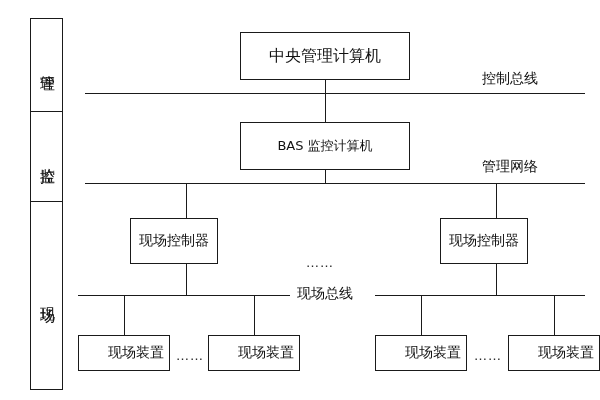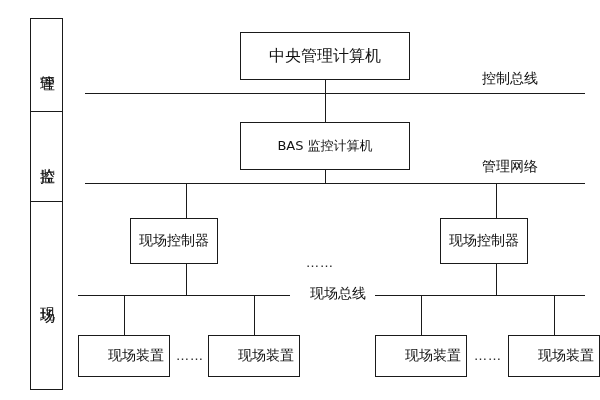--- a/index.html
+++ b/index.html
@@ -65,21 +65,21 @@
     z-index: 3;
   }
 
   .node-central { left: 240px; top: 32px;  width: 170px; height: 48px; font-size: 16px; }
   .node-bas     { left: 240px; top: 122px; width: 170px; height: 48px; font-size: 13px; }
 
   .node-ctrl    { width: 88px; height: 46px; font-size: 14px; }
   .node-ctrl-l  { left: 130px; top: 218px; }
   .node-ctrl-r  { left: 440px; top: 218px; }
 
-  .node-dev     { width: 92px; height: 42px; font-size: 14px; padding-left: 24px; }
+  .node-dev     { width: 92px; height: 36px; font-size: 14px; padding-left: 24px; }
   .node-dev-1 { left: 78px;  top: 335px; }
   .node-dev-2 { left: 208px; top: 335px; }
   .node-dev-3 { left: 375px; top: 335px; }
   .node-dev-4 { left: 508px; top: 335px; }
 
   
   .bus {
     position: absolute;
     height: 0;
     border-top: 1.6px solid #1a1a1a;
@@ -117,21 +117,21 @@
   .bus-label {
     position: absolute;
     font-size: 14px;
     color: #111111;
     white-space: nowrap;
     background: #ffffff;
     z-index: 2;
   }
   .label-mgmt-net { left: 482px; top: 70px;  }
   .label-ctrl-bus { left: 482px; top: 158px; }
-  .label-field-bus{ left: 305px; top: 285px; padding: 0 5px; }
+  .label-field-bus{ left: 292px; top: 285px; padding: 0 5px; }
 
   .ellipsis {
     position: absolute;
     font-size: 13px;
     color: #2a2a2a;
     letter-spacing: 1px;
     white-space: nowrap;
     z-index: 2;
     background: #ffffff;
   }

